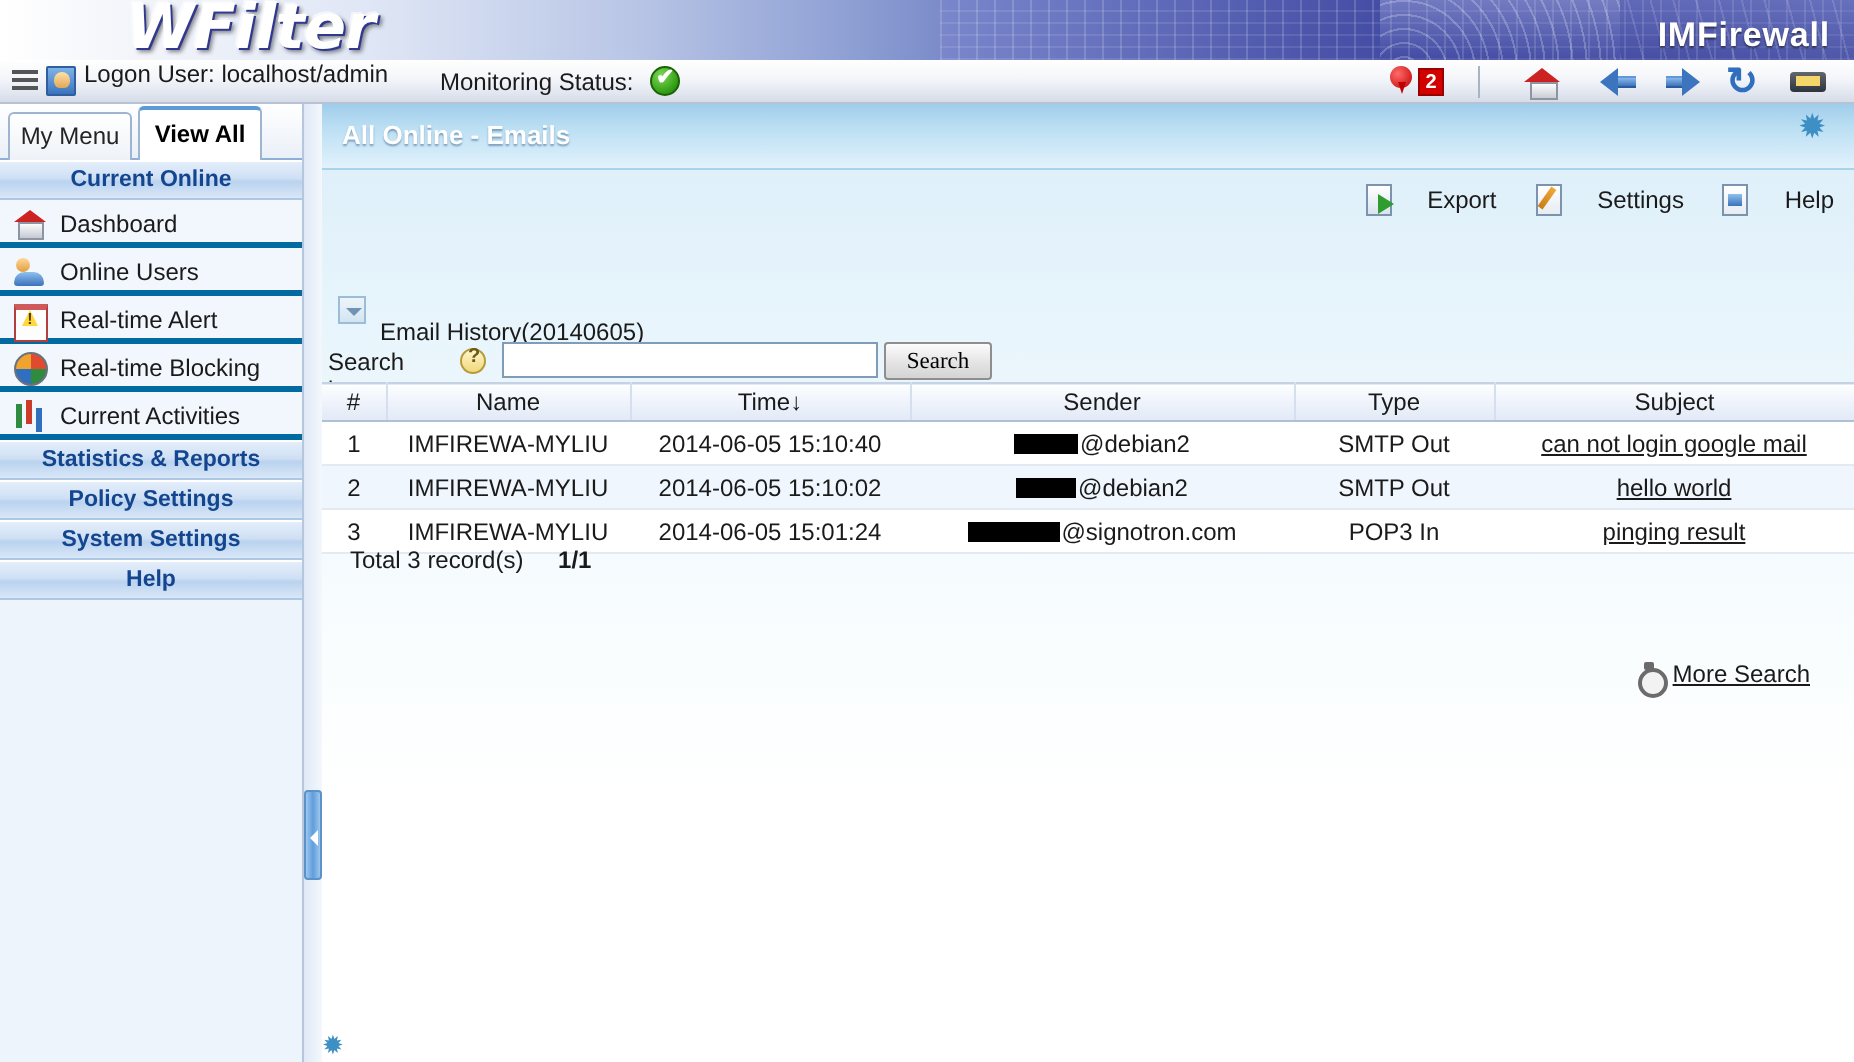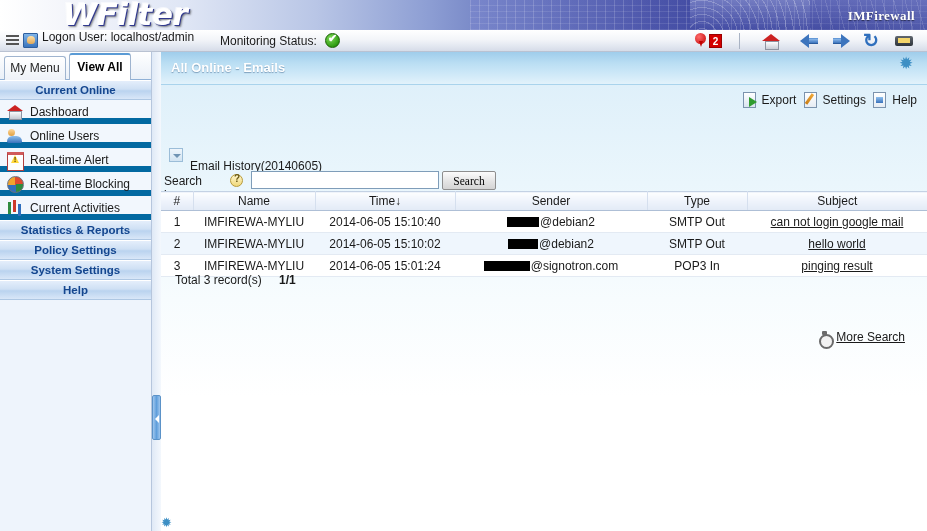--- a/index.html
+++ b/index.html
@@ -50,24 +50,23 @@
   }
   #logo-text {
     position: absolute; left: 63px; top: -4px;
     font-family: "DejaVu Sans", sans-serif;
     font-size: 31px; font-weight: bold; font-style: italic;
     color: #ffffff; letter-spacing: -0.5px;
     text-shadow: 1px 1px 0 #31398f, 2px 2px 2px rgba(0,0,0,0.45), -1px -1px 0 rgba(255,255,255,0.6);
   }
   #brand-text {
     position: absolute; right: 12px; top: 8px;
-    font-size: 13px; font-weight: bold; color: #ffffff;
+    font-size: 17px; font-weight: bold; color: #ffffff;
     letter-spacing: 0.4px;
     text-shadow: 0 1px 1px rgba(0,0,0,0.5);
-    font-family: Liberation Serif, serif;
   }
 
   
   #statusbar {
     position: absolute; left: 0; top: 30px;
     width: 927px; height: 22px;
     background: linear-gradient(180deg, #ffffff 0%, #f3f5f9 45%, #e3e8f1 75%, #d6dce8 100%);
     border-bottom: 1px solid #b9c2d2;
   }
   #hamburger-icon {
@@ -195,21 +194,21 @@
     height: 20px; line-height: 19px; text-align: center;
     font-size: 11.5px; font-weight: bold; color: #14468f;
     background: linear-gradient(180deg, #e4eefb 0%, #cfe0f4 45%, #bad3ef 55%, #d9e7f8 100%);
     border-top: 1px solid #ffffff;
     border-bottom: 1px solid #aec7e3;
     cursor: pointer;
   }
   .nav-item {
     position: relative; height: 24px; line-height: 24px;
     padding-left: 30px; font-size: 12px; color: #1a1a1a;
-    border-bottom: 6px solid #0369a1;
+    border-bottom: 3px solid #0369a1;
     cursor: pointer;
     background: #f2f7fd;
   }
   .nav-ico { position: absolute; left: 7px; top: 4px; width: 16px; height: 16px; }
   
   .ico-house::before {
     content: ""; position: absolute; left: 0; top: 1px;
     border-left: 8px solid transparent; border-right: 8px solid transparent;
     border-bottom: 6px solid #cc2222;
   }
@@ -300,22 +299,22 @@
     font-size: 17px; color: #3d8fc4; line-height: 1;
   }
   #panel-body {
     position: relative; height: 446px;
     background: linear-gradient(180deg, #dff0fa 0%, #eaf6fc 22%, #f7fcfe 48%, #ffffff 70%, #ffffff 100%);
   }
   #action-bar {
     position: absolute; right: 10px; top: 6px; height: 20px;
   }
   .act-btn {
-    display: inline-block; margin-left: 4px; cursor: pointer;
-    font-size: 12px; color: #1a1a1a; position: relative; padding-left: 19px;
+    display: inline-block; margin-left: 16px; cursor: pointer;
+    font-size: 12px; color: #1a1a1a; position: relative; padding-left: 31px;
     line-height: 18px;
   }
   .act-ico { position: absolute; left: 0; top: 1px; width: 15px; height: 15px; }
   .ico-export::before {
     content: ""; position: absolute; left: 0; top: 0; width: 11px; height: 14px;
     background: linear-gradient(180deg, #ffffff, #d9e4ef); border: 1px solid #7b93ad;
   }
   .ico-export::after {
     content: ""; position: absolute; left: 6px; top: 5px; width: 0; height: 0;
     border-top: 5px solid transparent; border-bottom: 5px solid transparent;

